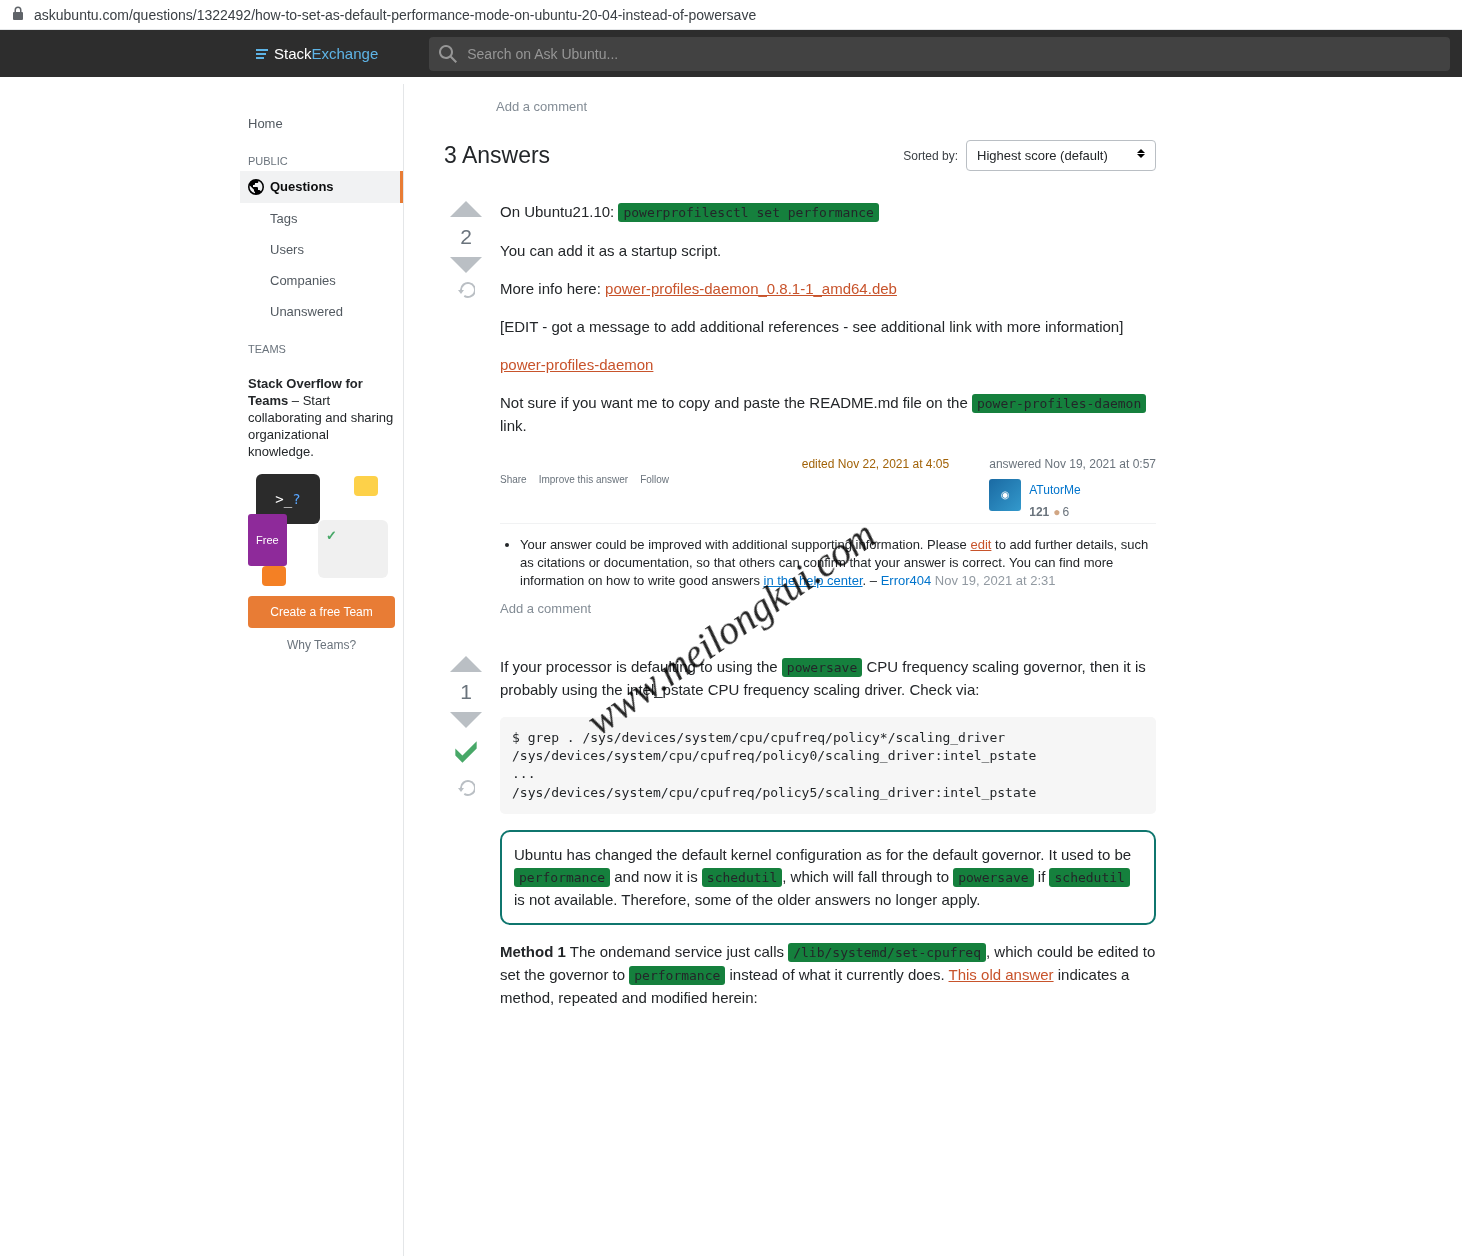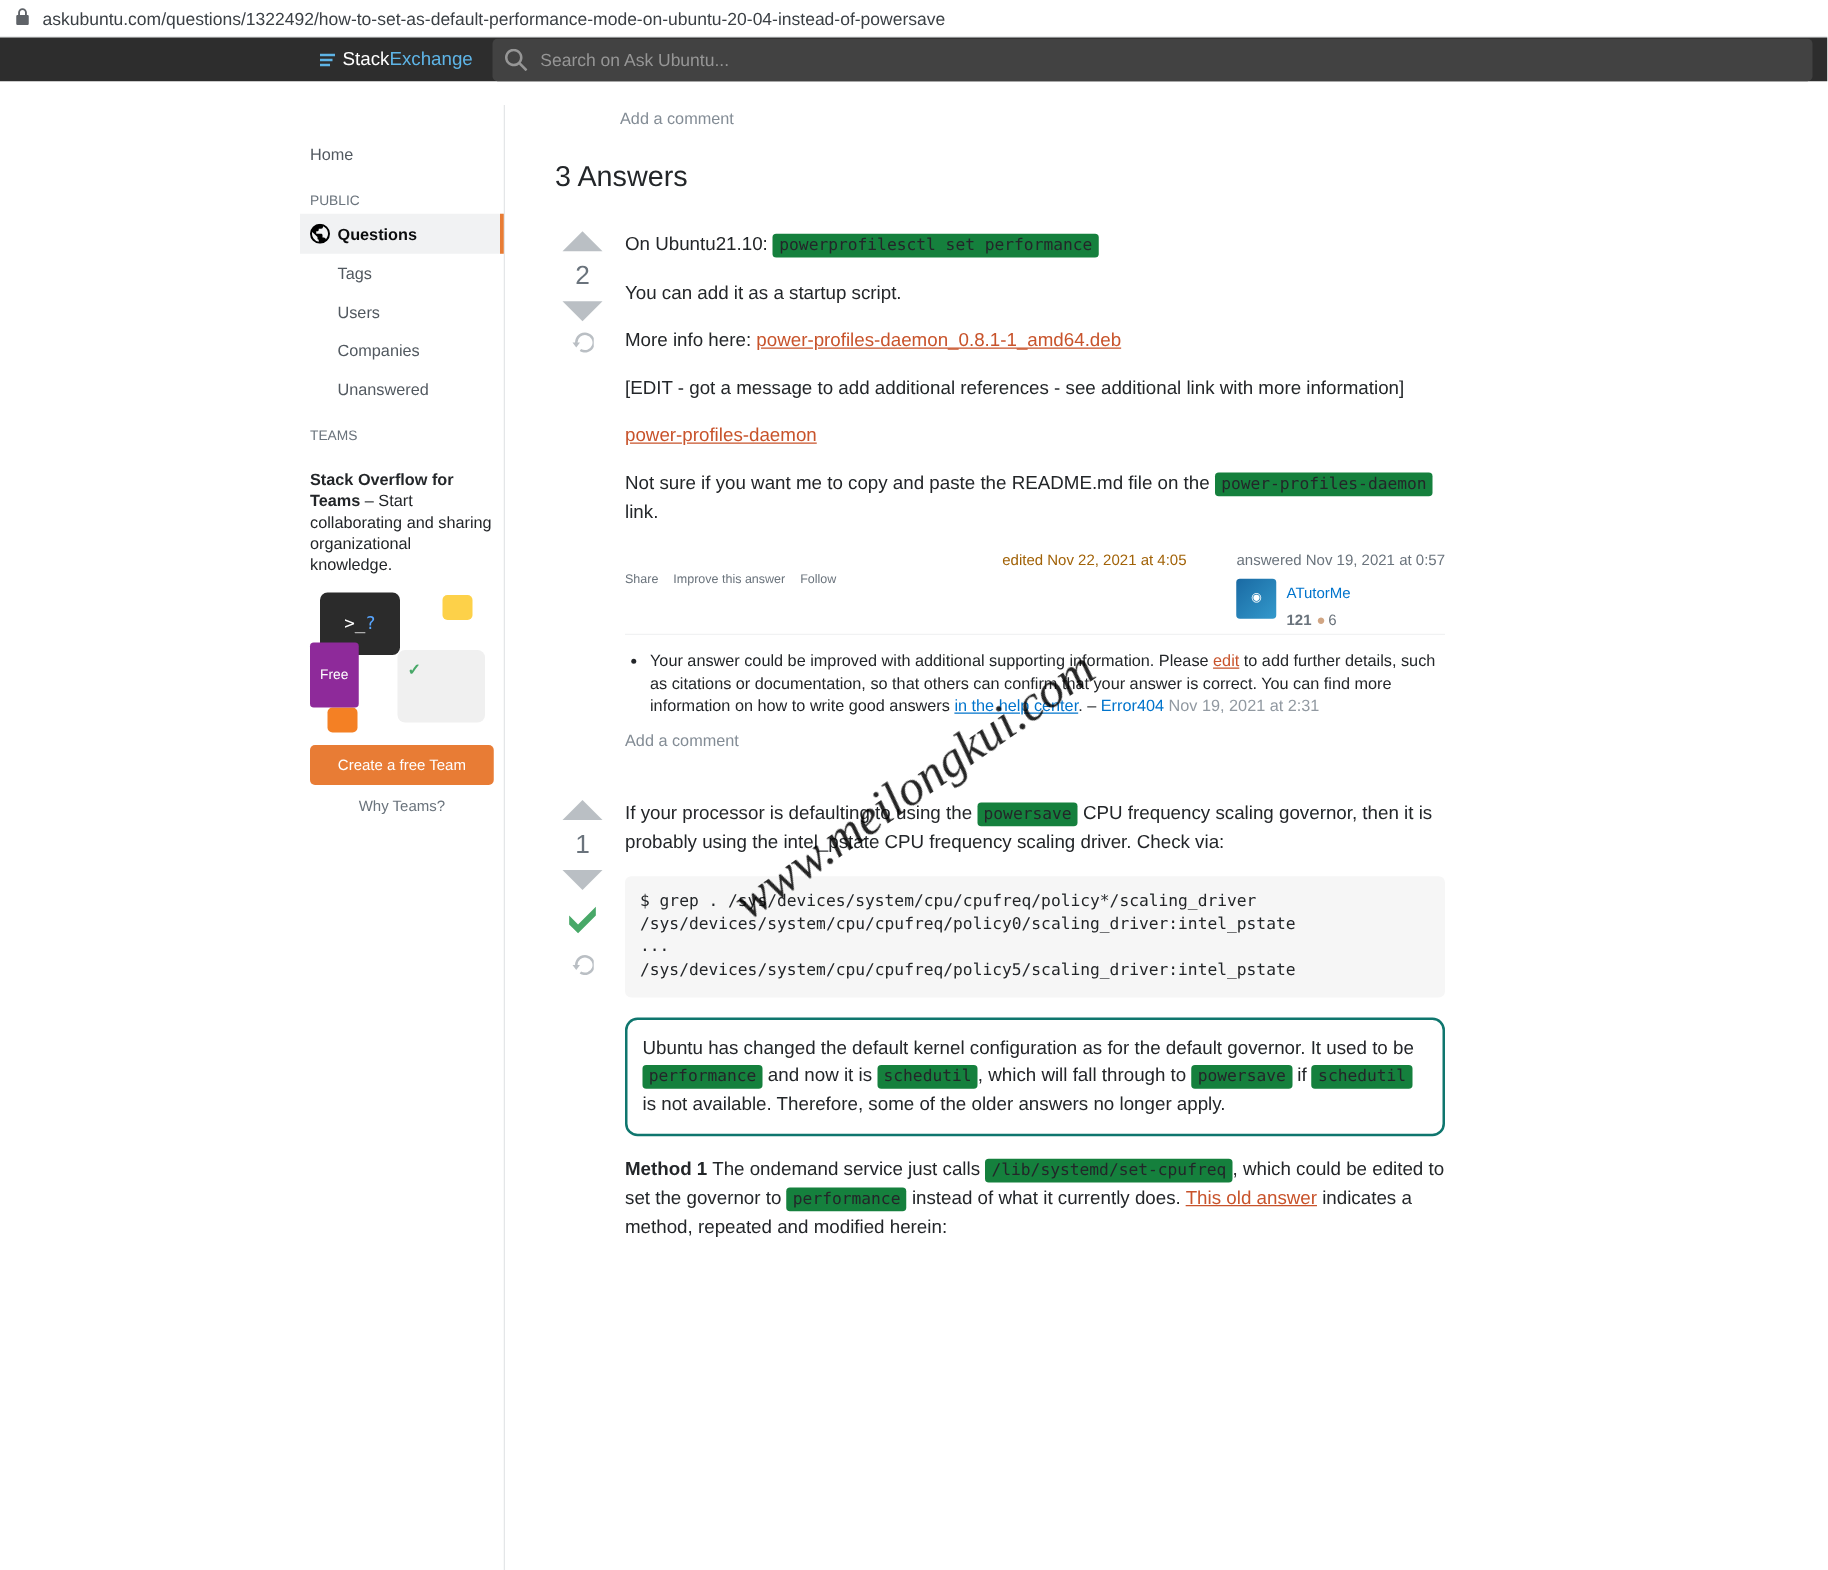--- a/index.html
+++ b/index.html
@@ -1,38 +1,38 @@
 <!DOCTYPE html>
 <html><head>
 <meta charset="utf-8">
 <style>
 * { box-sizing: border-box; margin: 0; padding: 0; }
 body { font-family: -apple-system, BlinkMacSystemFont, "Segoe UI", Arial, sans-serif; font-size: 13px; color: #232629; background: #fff; }
 
 .addrbar { background: #fff; border-bottom: 1px solid #e4e6e8; padding: 6px 12px; display: flex; align-items: center; gap: 10px; font-size: 14px; color: #3b4045; }
 .addrbar .lock { color: #5f6368; }
 
-.topbar { background: #2d2d2d; display: flex; align-items: center; padding: 0 0 0 256px; height: 35px; }
+.topbar { background: #2d2d2d; display: flex; align-items: center; padding: 0 0 0 256px; height: 47px; gap: 35px; }
 .se-brand { display: flex; align-items: center; gap: 6px; margin-right: 16px; cursor: pointer; }
 .se-icon { display: flex; flex-direction: column; gap: 2px; }
 .se-icon span { display: block; width: 12px; height: 2px; background: #5eb4e6; }
 .se-icon span:nth-child(2) { width: 10px; }
 .se-icon span:nth-child(3) { width: 8px; }
 .se-text .s1 { color: #fff; font-weight: 500; font-size: 15px; }
 .se-text .s2 { color: #5eb4e6; font-weight: 500; font-size: 15px; }
 .searchwrap { flex: 1; background: #424242; border-radius: 4px; display: flex; align-items: center; padding: 0 10px; height: 34px; margin-right: 12px; }
 .searchwrap svg { fill: #969696; flex-shrink: 0; }
 .searchwrap input { background: transparent; border: none; outline: none; color: #fff; font-size: 14px; padding: 8px 10px; flex: 1; }
 .searchwrap input::placeholder { color: #969696; }
 
 .page { display: flex; max-width: 1200px; margin: 0; padding-left: 240px; }
 
 .leftnav { position: fixed; top: 84px; left: 240px; width: 164px; border-right: 1px solid #e4e6e8; padding: 24px 0 0 0; height: calc(100vh - 84px); font-size: 13px; }
 .leftnav .navitem { display: block; padding: 8px 6px 8px 8px; color: #525960; cursor: pointer; }
-.leftnav .navitem.active { background: #f1f2f3; border-right: 3px solid #e87c35; font-weight: 700; color: #0c0d0e; display: flex; align-items: center; gap: 6px; }
+.leftnav .navitem.active { background: #f1f2f3; border-right: 3px solid #e87c35; font-weight: 700; color: #0c0d0e; display: flex; align-items: flex-start; gap: 6px; }
 .leftnav .navitem.active svg { fill: #000; }
 .leftnav .heading { padding: 16px 8px 4px; font-size: 11px; color: #6a737c; }
 .leftnav .sub { padding-left: 30px; color: #525960; }
 
 .teams { padding: 16px 8px; border-top: none; }
 .teams-title { font-size: 13px; line-height: 17px; color: #232629; margin-bottom: 10px; }
 .teams-title strong { font-weight: 700; }
 .teams-img { width: 140px; height: 116px; position: relative; margin: 10px 0; }
 .teams-img .term { width: 64px; height: 50px; background: #2b2b2b; border-radius: 6px; position: absolute; top: 4px; left: 8px; display: flex; align-items: center; justify-content: center; color: #fff; font-family: monospace; font-size: 14px; }
 .teams-img .term .q { color: #58a6ff; }
@@ -160,20 +160,24 @@
     <div class="why">Why Teams?</div>
   </div>
 </div>
 
 <div class="page">
   <div class="content">
     <div class="comment-add">Add a comment</div>
 
     <div class="answers-head">
       <h2>3 Answers</h2>
+      <div class="sortby">
+        <label>Sorted by:</label>
+        <div class="sel">Highest score (default)</div>
+      </div>
     </div>
 
     <div class="post noborder">
       <div class="votes">
         <div class="arrow up"></div>
         <div class="count">2</div>
         <div class="arrow down"></div>
         <div class="hist">
           <svg viewBox="0 0 18 18">
               <path d="M3 9a8 8 0 1 1 3.73 6.77l1.1-1.66A6 6 0 1 0 5 9h2l-3 4-3-4h2z"></path>

